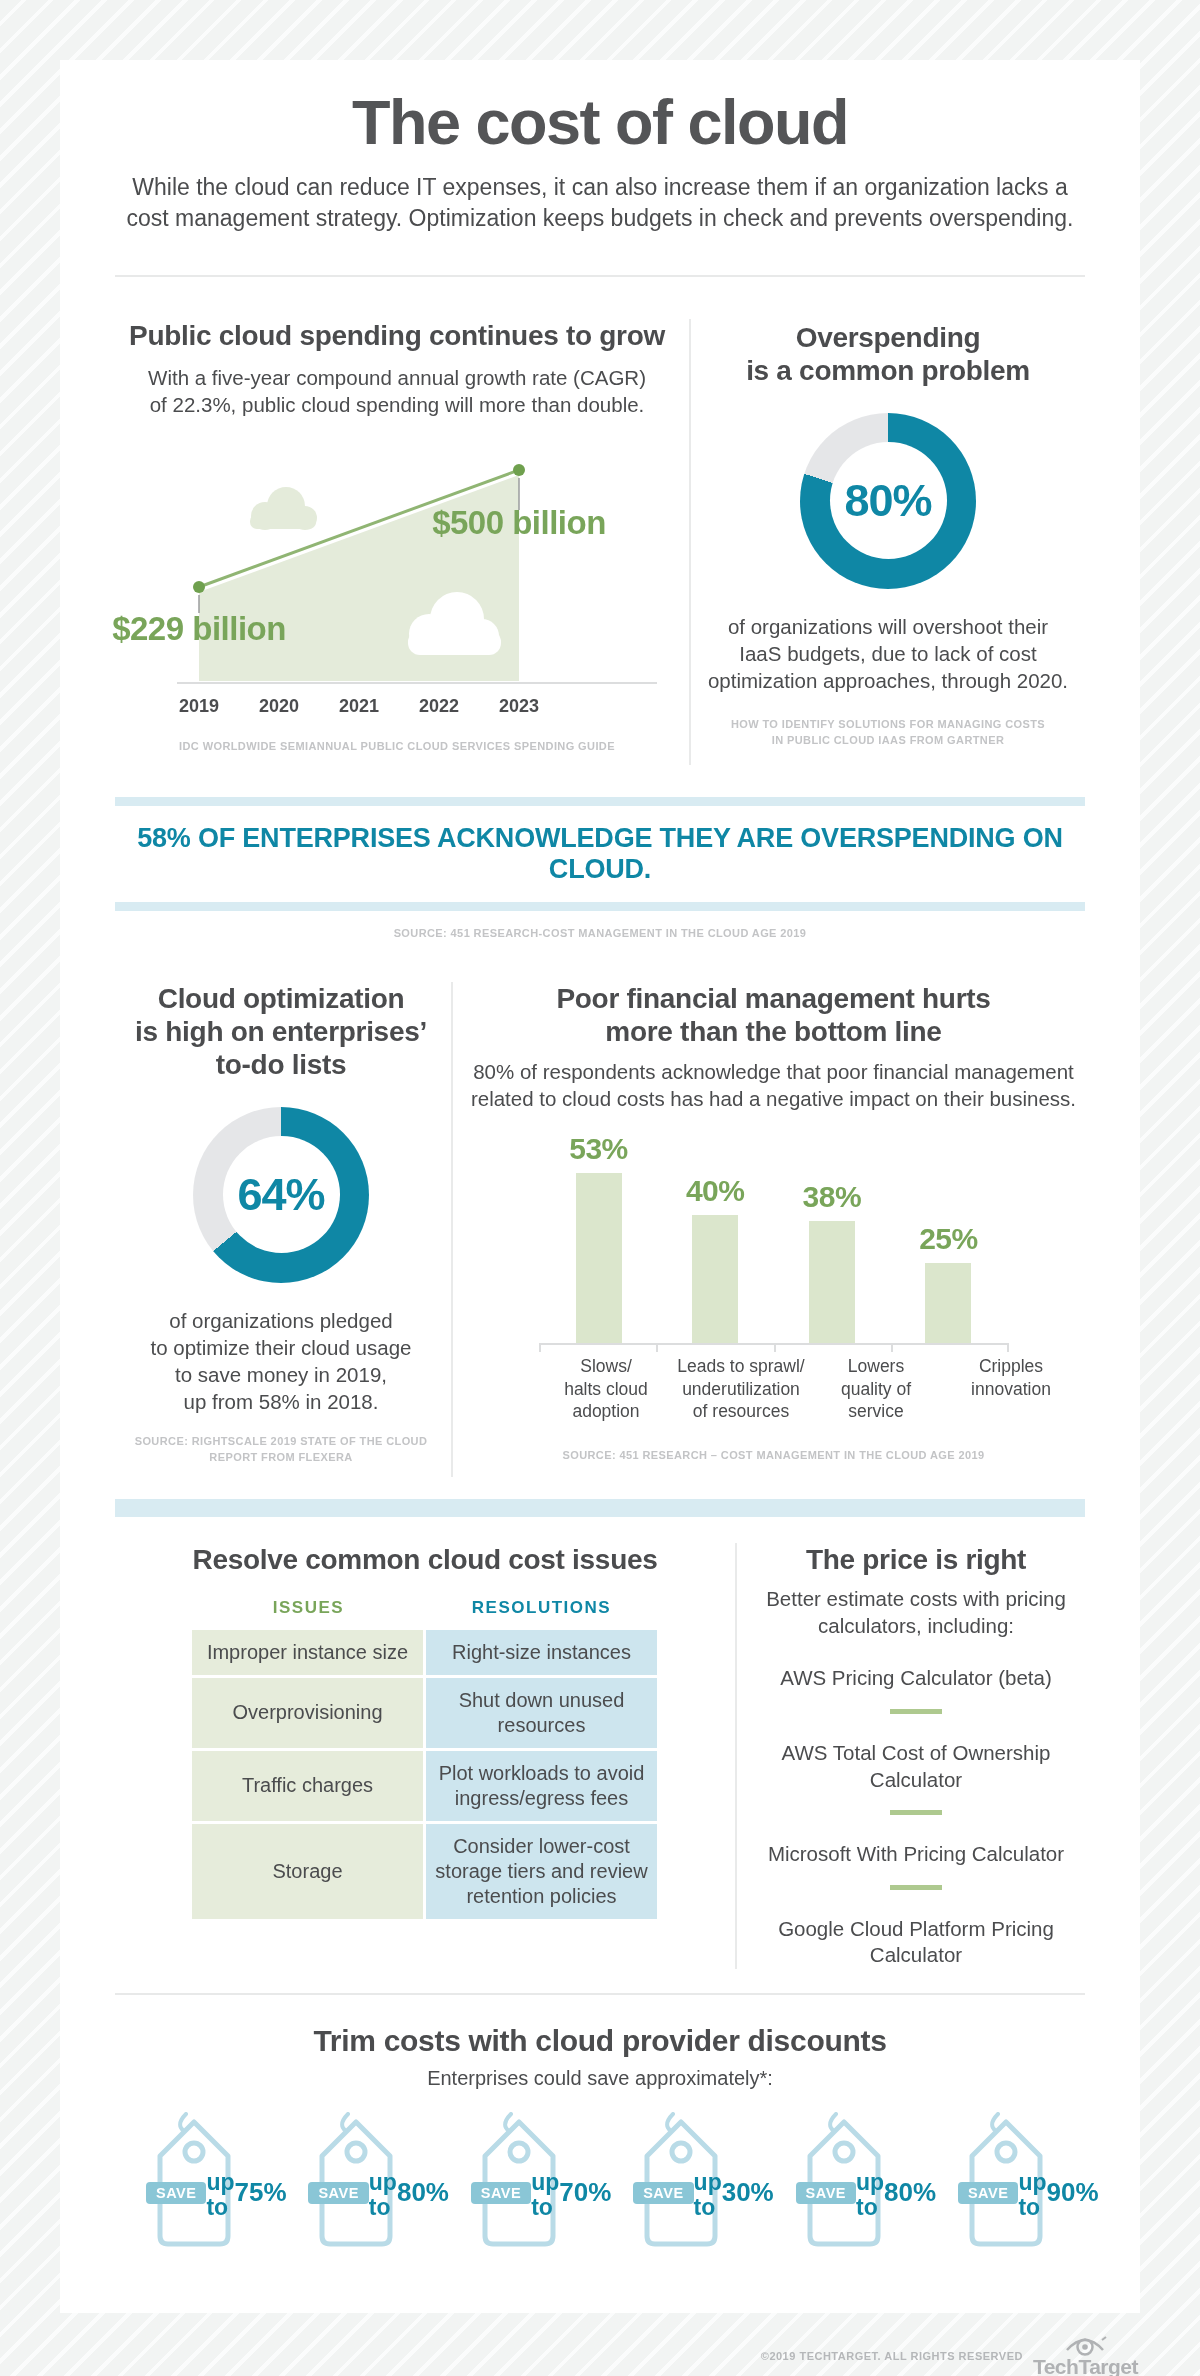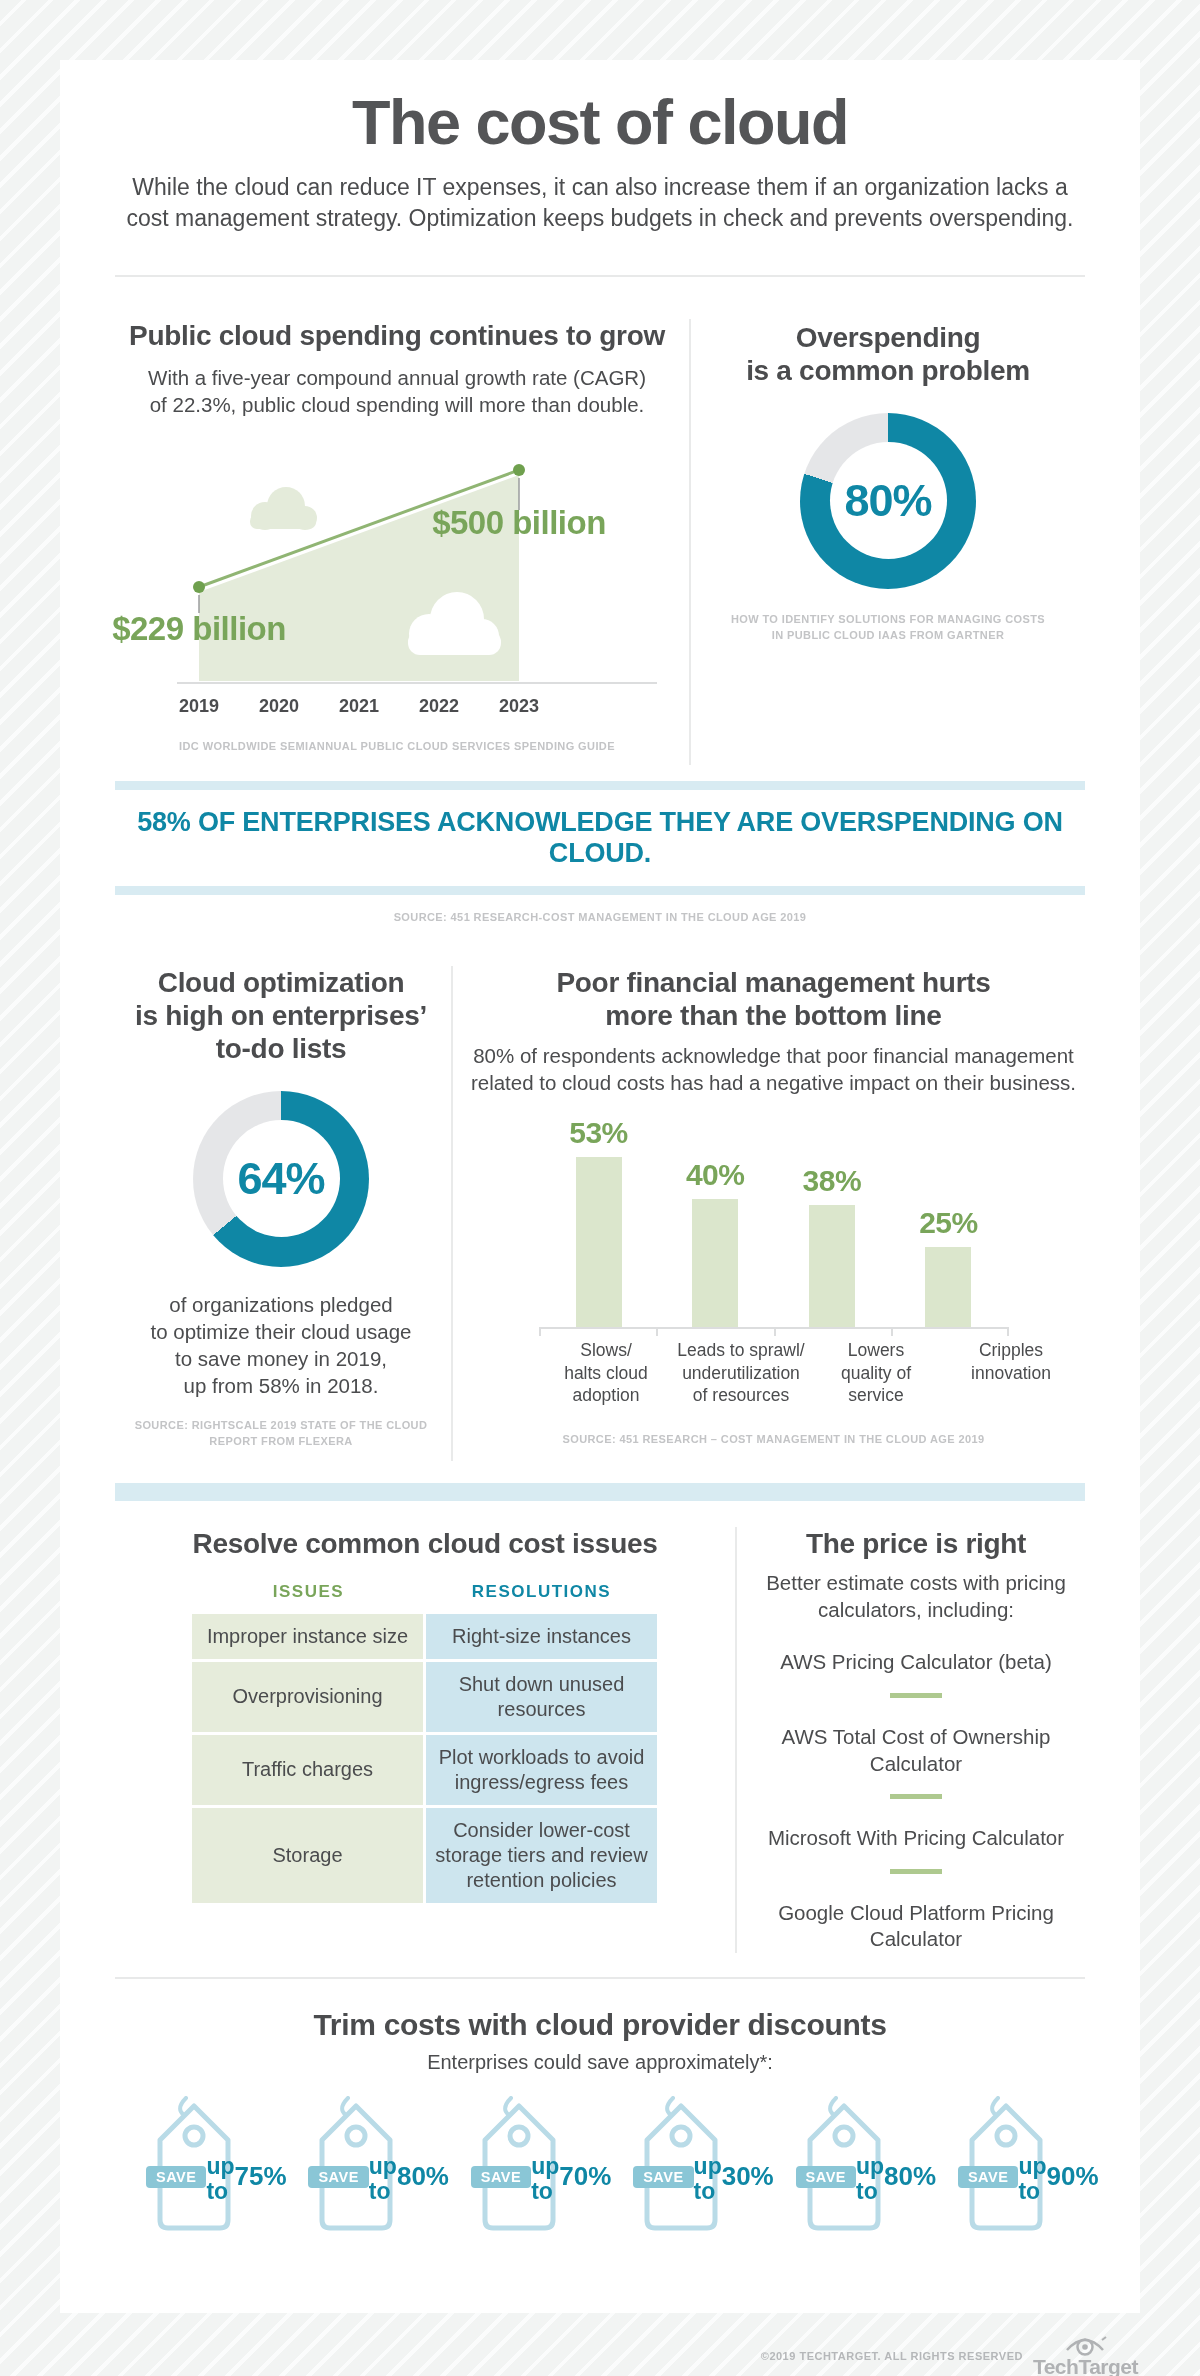--- a/index.html
+++ b/index.html
@@ -30,21 +30,21 @@
   .biggreen{font-size:33px; font-weight:700; fill:#79a55a; letter-spacing:-0.5px;}
   .donut{width:176px; height:176px; border-radius:50%; margin:26px auto 0; display:flex; align-items:center; justify-content:center;}
   .donut-hole{width:117px; height:117px; border-radius:50%; background:#fff; display:flex; align-items:center; justify-content:center;}
   .donut-label{font-size:45px; font-weight:700; color:#0f87a5; letter-spacing:-1px;}
   .donut-desc{margin:24px auto 0; font-size:20.5px; line-height:1.32; text-align:center; white-space:pre-line;}
   .col-over h2{margin-top:2px;}
   .col-over .source{margin-top:22px;}
   .col-spend .source{margin-top:8px;}
 
   
-  .banner{margin-top:16px;}
+  .banner{margin-top:32px;}
   .bluebar{height:9px; background:#d8ebf2;}
   .banner-text{margin:17px 0; font-size:27px; font-weight:700; color:#0f87a5; text-align:center; letter-spacing:-0.2px;}
   .banner .source{margin-top:14px;}
 
   
   .row2{margin-top:40px;}
   .col-opt{flex:0 0 336px; box-sizing:border-box; padding-right:4px;}
   .col-fin{flex:1; box-sizing:border-box; padding-left:9px;}
   .col-opt .source{margin-top:18px;}
   .fin-sub{margin:10px auto 0; font-size:20.5px; line-height:1.32; max-width:640px; text-align:center; white-space:pre-line;}
@@ -152,20 +152,23 @@
       <div class="vdiv"></div>
 
       <div class="col-over">
         <h2 class="pre">Overspending
 is a common problem</h2>
         <div class="donut" style="background: conic-gradient(rgb(15, 135, 165) 0deg, rgb(15, 135, 165) 288deg, rgb(229, 230, 232) 288deg, rgb(229, 230, 232) 360deg);">
           <div class="donut-hole">
             <span class="donut-label">80%</span>
           </div>
         </div>
+        <p class="donut-desc">of organizations will overshoot their
+IaaS budgets, due to lack of cost
+optimization approaches, through 2020.</p>
         <p class="source">HOW TO IDENTIFY SOLUTIONS FOR MANAGING COSTS
 IN PUBLIC CLOUD IAAS FROM GARTNER</p>
       </div>
     </section>
 
     <section class="banner">
       <div class="bluebar"></div>
       <p class="banner-text">58% OF ENTERPRISES ACKNOWLEDGE THEY ARE OVERSPENDING ON CLOUD.</p>
       <div class="bluebar"></div>
       <p class="source">SOURCE: 451 RESEARCH-COST MANAGEMENT IN THE CLOUD AGE 2019</p>

